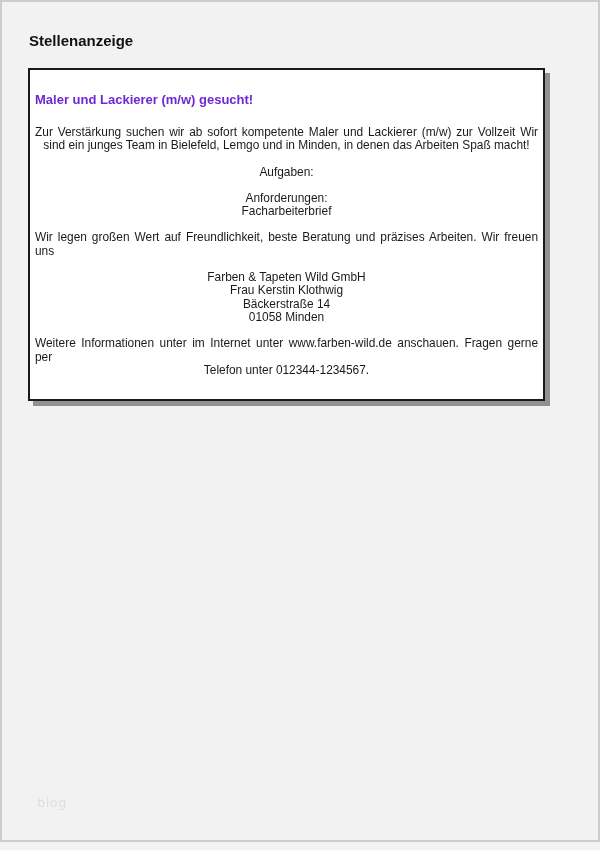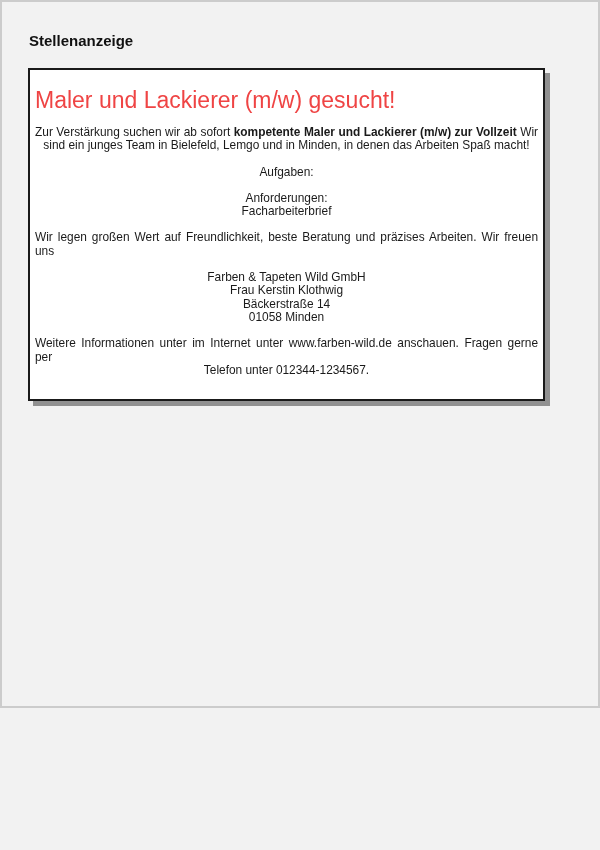--- a/index.html
+++ b/index.html
@@ -12,21 +12,21 @@
   }
   * { margin: 0; padding: 0; box-sizing: border-box; }
   html, body { background: var(--bg); }
   body {
     font-family: "Liberation Sans", "DejaVu Sans", sans-serif;
     color: var(--text);
   }
   .page {
     position: relative;
     width: 600px;
-    height: 708px;
+    height: 842px;
     background: var(--bg);
     border: 2px solid var(--page-edge);
     overflow: hidden;
   }
   .page-title {
     position: absolute;
     left: 27px;
     top: 31px;
     font-size: 15px;
     line-height: 16px;
@@ -37,38 +37,38 @@
     position: absolute;
     left: 26px;
     top: 66px;
     width: 517px;
     background: #ffffff;
     border: 2px solid var(--box-border);
     box-shadow: 5px 5px 0 0 var(--box-shadow);
     padding: 6px 5px 10px 5px;
   }
   .ad-heading {
-    font-size: 23px;
+    font-size: 13px;
     line-height: 20px;
-    font-weight: normal;
+    font-weight: bold;
     margin: 14px 0 16px 0;
-    color: #ef4444;
+    color: #6d28d9;
   }
   .ad-paragraph { margin: 0 0 13px 0; }
   .ad-paragraph:last-child { margin-bottom: 12px; }
   .ad-line {
     font-size: 11.9px;
     line-height: 13.3px;
     text-align: center;
   }
   .ad-line.justify {
     text-align: justify;
     text-align-last: justify;
   }
-  .ad-line b { font-weight: bold; }
+  .ad-line b { font-weight: normal; }
   .watermark {
     position: absolute;
     left: 35px;
     top: 794px;
     font-size: 13px;
     line-height: 14px;
     letter-spacing: 0.5px;
     color: var(--watermark);
     font-family: "DejaVu Sans", "Liberation Sans", sans-serif;
   }

